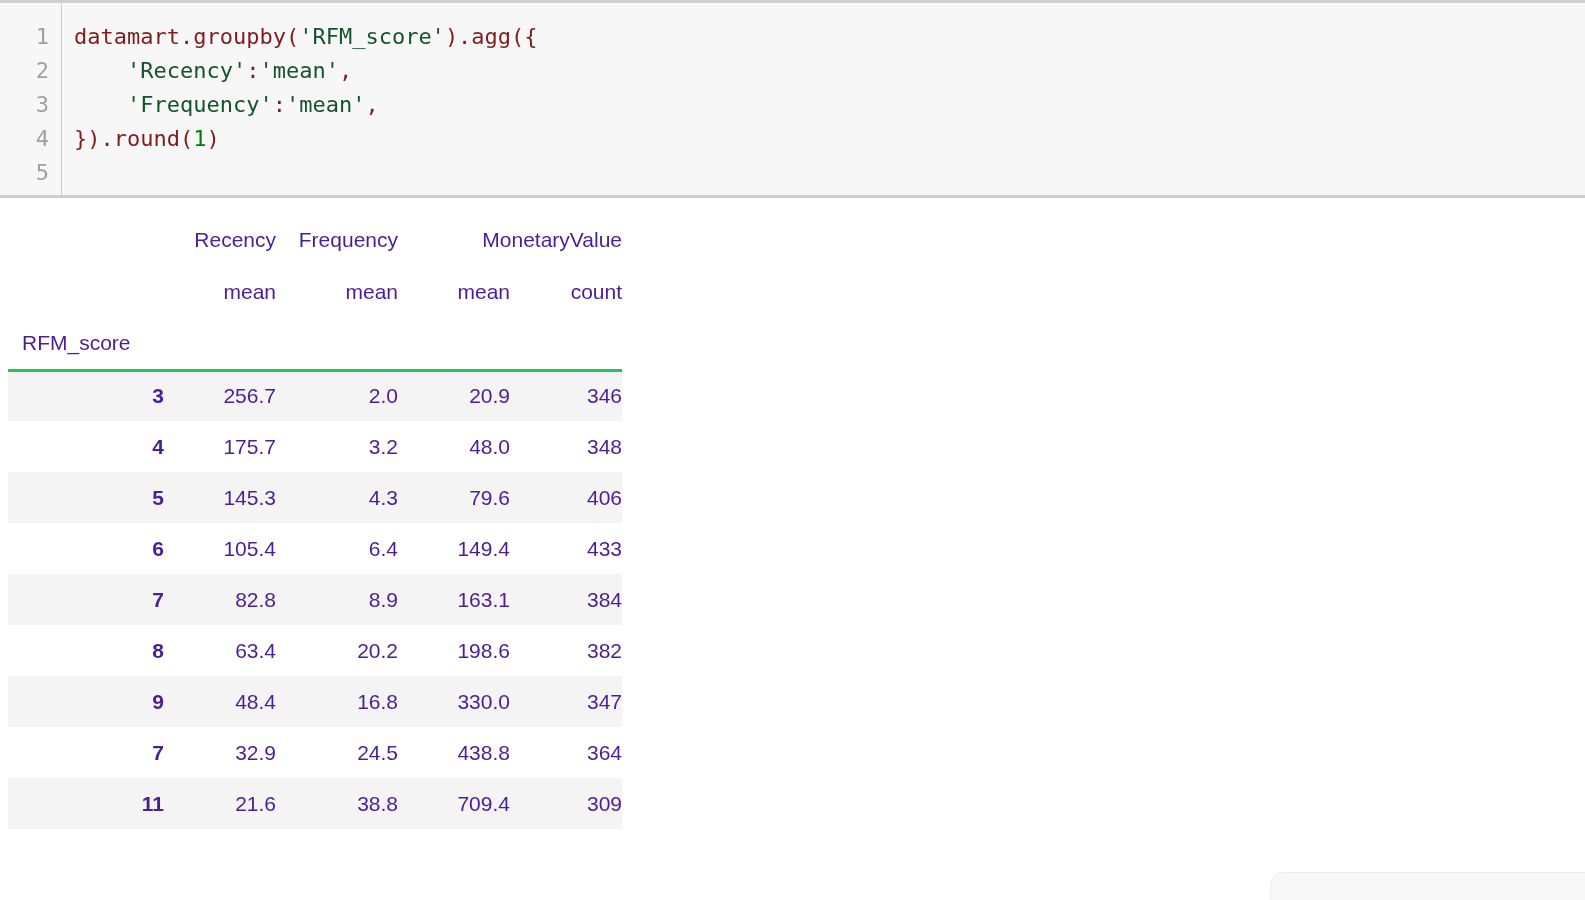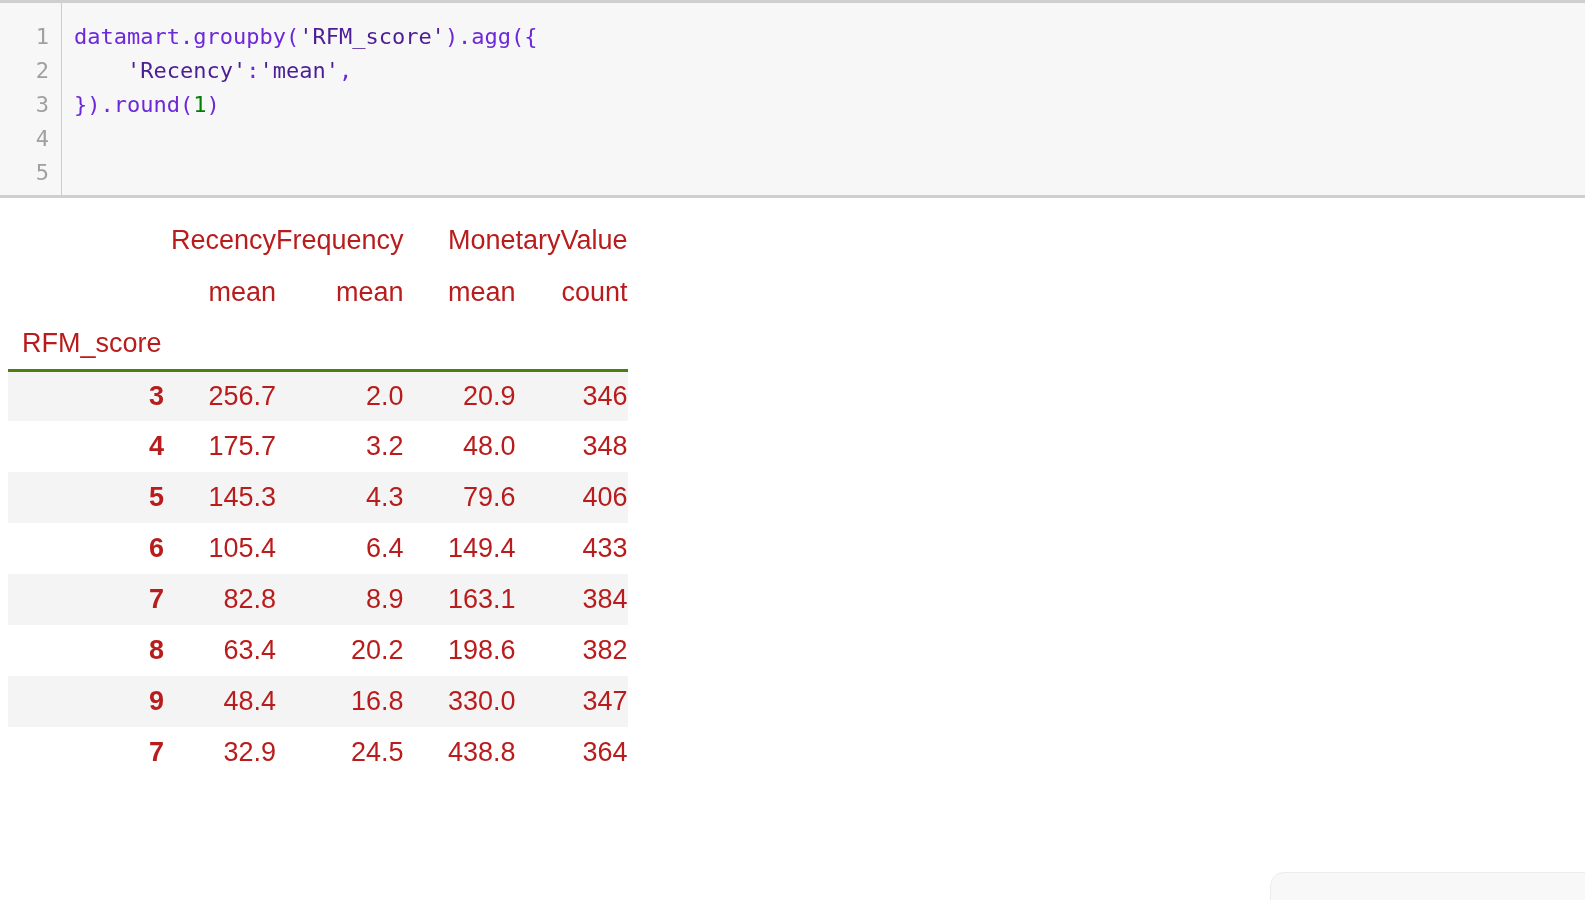--- a/index.html
+++ b/index.html
@@ -51,36 +51,36 @@
     box-sizing: border-box;
     overflow: hidden;
   }
   .code-line {
     font-family: "DejaVu Sans Mono", monospace;
     font-size: 22px;
     line-height: 34px;
     color: #1a1a1a;
     white-space: pre;
   }
-  .tok-str  { color: #4c1d95; }
+  .tok-str  { color: #14532d; }
   .tok-num  { color: #008000; }
-  .tok-plain{ color: #6d28d9; }
+  .tok-plain{ color: #7f1d1d; }
 
   
   .df-wrap {
     position: absolute;
     left: 0;
     top: 214px;
     width: 640px;
   }
   table.dataframe {
     border-collapse: collapse;
     border-spacing: 0;
-    font-size: 27px;
-    color: #b91c1c;
+    font-size: 21px;
+    color: #4c1d95;
     margin-left: 8px;
   }
   table.dataframe th,
   table.dataframe td {
     padding: 0;
     border: none;
     font-weight: normal;
   }
 
   
@@ -101,21 +101,21 @@
   thead tr.sub-hdr th { height: 52px; vertical-align: middle; }
   thead tr.idx-hdr th {
     height: 52px;
     vertical-align: middle;
     text-align: left;
     padding-left: 14px;
   }
   thead tr.idx-hdr th.idx-name { text-align: left; }
 
   
-  thead tr.idx-hdr th { border-bottom: 3px solid #4d7c0f; }
+  thead tr.idx-hdr th { border-bottom: 3px solid #22c55e; }
 
   tbody td, tbody th {
     height: 51px;
     vertical-align: middle;
     text-align: right;
     padding: 0 14px 0 6px;
     box-sizing: border-box;
     white-space: nowrap;
   }
   tbody th.row-idx { font-weight: bold; }
@@ -142,20 +142,21 @@
   <div class="gutter">
     <div class="lineno">1</div>
     <div class="lineno">2</div>
     <div class="lineno">3</div>
     <div class="lineno">4</div>
     <div class="lineno">5</div>
   </div>
   <div class="code-area" id="code-area">
       <div class="code-line"><span class="tok-plain">datamart.groupby(</span><span class="tok-str">'RFM_score'</span><span class="tok-plain">).agg({</span></div>
       <div class="code-line"><span class="tok-plain">    </span><span class="tok-str">'Recency'</span><span class="tok-plain">:</span><span class="tok-str">'mean'</span><span class="tok-plain">,</span></div>
+      <div class="code-line"><span class="tok-plain">    </span><span class="tok-str">'Frequency'</span><span class="tok-plain">:</span><span class="tok-str">'mean'</span><span class="tok-plain">,</span></div>
       <div class="code-line"><span class="tok-plain">}).round(</span><span class="tok-num">1</span><span class="tok-plain">)</span></div>
     </div>
 </div>
 
 <div class="df-wrap">
   <table class="dataframe">
     <colgroup>
       <col class="col-idx">
         <col class="col-rec">
         <col class="col-freq">
@@ -234,17 +235,24 @@
           <td>330.0</td>
           <td>347</td>
         </tr>
         <tr>
           <th class="row-idx">7</th>
           <td>32.9</td>
           <td>24.5</td>
           <td>438.8</td>
           <td>364</td>
         </tr>
+        <tr class="stripe">
+          <th class="row-idx">11</th>
+          <td>21.6</td>
+          <td>38.8</td>
+          <td>709.4</td>
+          <td>309</td>
+        </tr>
       </tbody>
   </table>
 </div>
 
 <div class="corner-panel"></div>
 
 </body></html>

